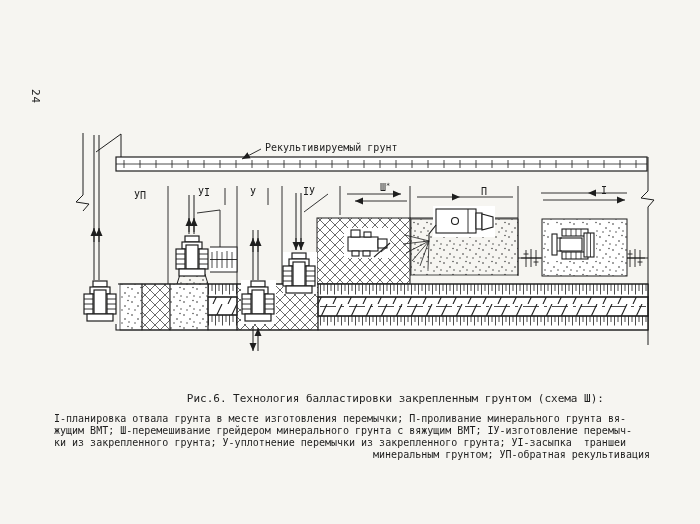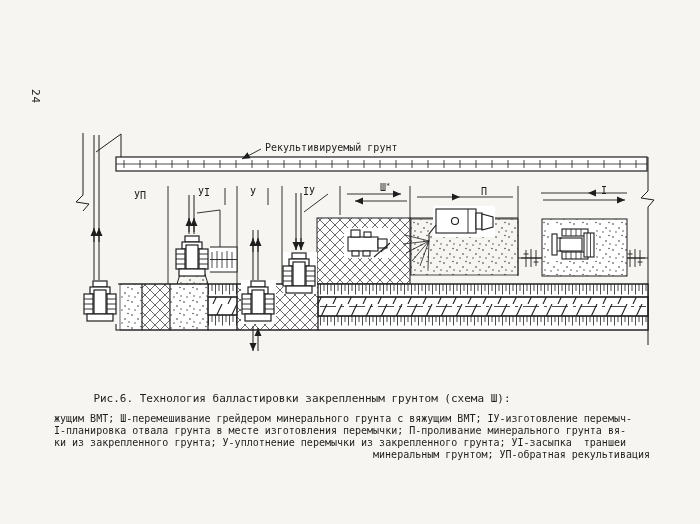--- a/index.html
+++ b/index.html
@@ -10,21 +10,21 @@
     color:#1e1e1e;
   }
   .pagenum{
     position:absolute;left:28px;top:90px;
     font-size:11px;letter-spacing:1px;
     transform:rotate(90deg);transform-origin:center;
   }
   svg{position:absolute;left:0;top:0;}
   .caption{
     position:absolute;top:392px;left:0;width:604px;
-    text-align:center;font-size:11px;white-space:pre;
+    text-align:right;font-size:11px;white-space:pre;
   }
   .legend{
     position:absolute;top:413px;left:54px;width:596px;
     font-size:10px;line-height:12px;letter-spacing:0px;
   }
   .legend .lline{white-space:pre;}
   .legend .lline.centered{text-align:right;}
   text{font-family:"DejaVu Sans Mono", monospace;fill:#1e1e1e;}
 </style>
 </head>
@@ -265,17 +265,17 @@
     <line x1="301" y1="238" x2="301" y2="250" stroke="#1e1e1e" stroke-width="1" marker-end="url(#arr)"></line>
     <line x1="304" y1="212" x2="328" y2="194" stroke="#1e1e1e" stroke-width="0.9"></line>
     <rect x="283" y="252" width="34" height="42" fill="#ffffff" stroke="none"></rect>
     <use href="#mfv" transform="translate(299,274)"></use>
   </g>
 </svg>
 
 <div class="caption">Рис.6. Технология балластировки закрепленным грунтом (схема Ш):</div>
 
 <div class="legend">
+  <div class="lline">I-планировка отвала грунта в месте изготовления перемычки; П-проливание минерального грунта вя-</div>
   <div class="lline">жущим ВМТ; Ш-перемешивание грейдером минерального грунта с вяжущим ВМТ; IУ-изготовление перемыч-</div>
-  <div class="lline">I-планировка отвала грунта в месте изготовления перемычки; П-проливание минерального грунта вя-</div>
   <div class="lline">ки из закрепленного грунта; У-уплотнение перемычки из закрепленного грунта; УI-засыпка  траншеи</div>
   <div class="lline centered">минеральным грунтом; УП-обратная рекультивация</div>
 </div>
 
 </body></html>

